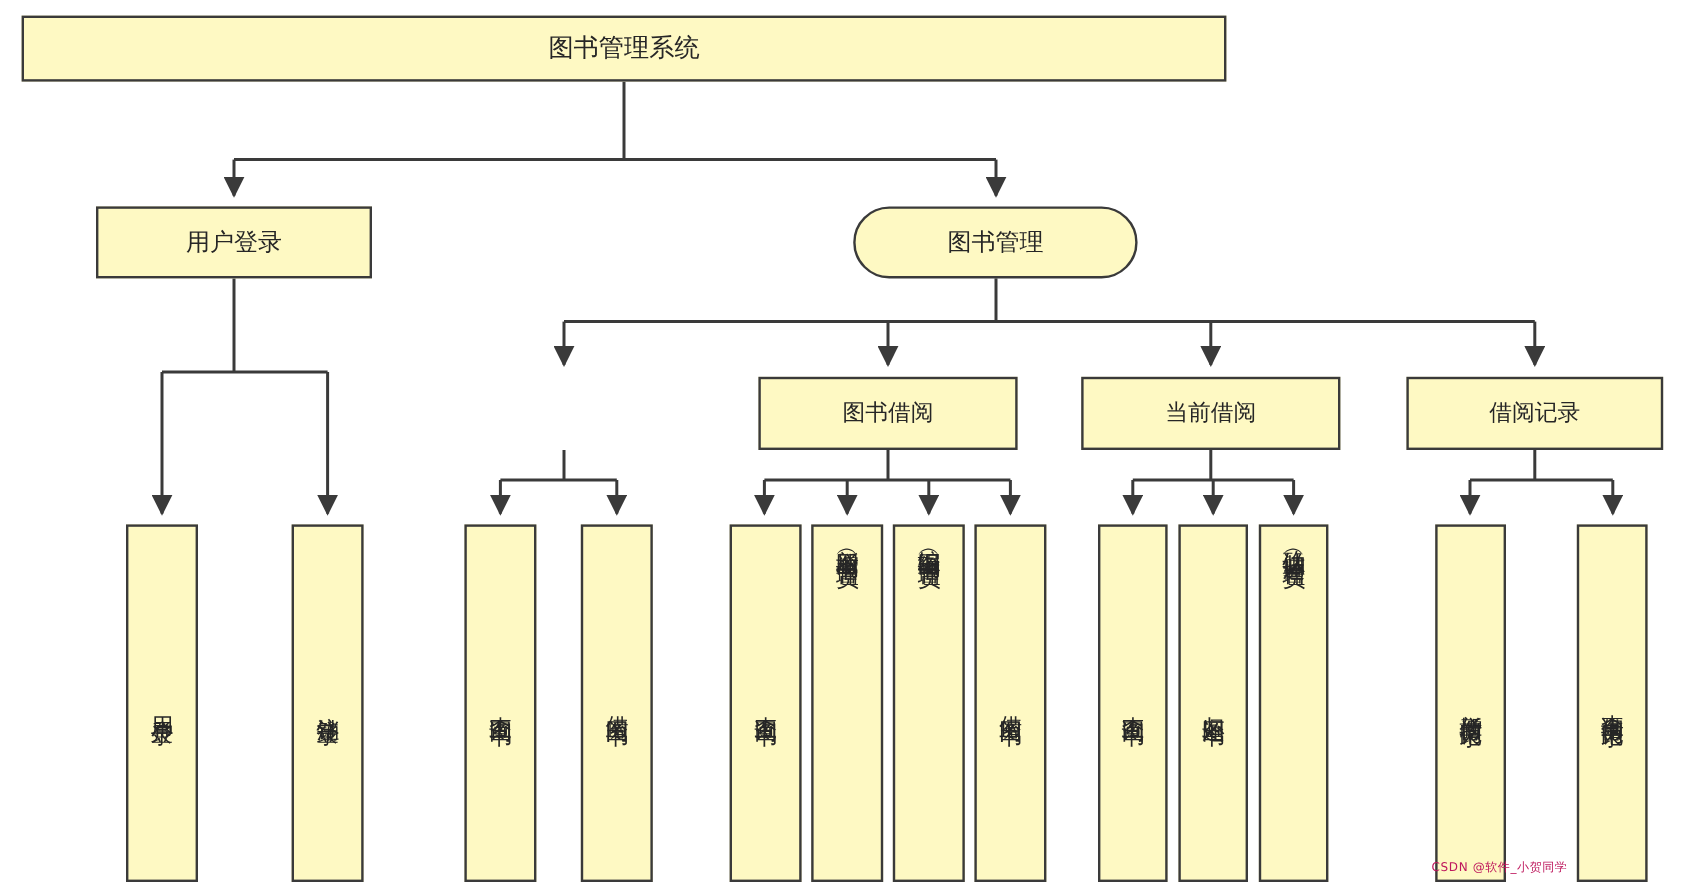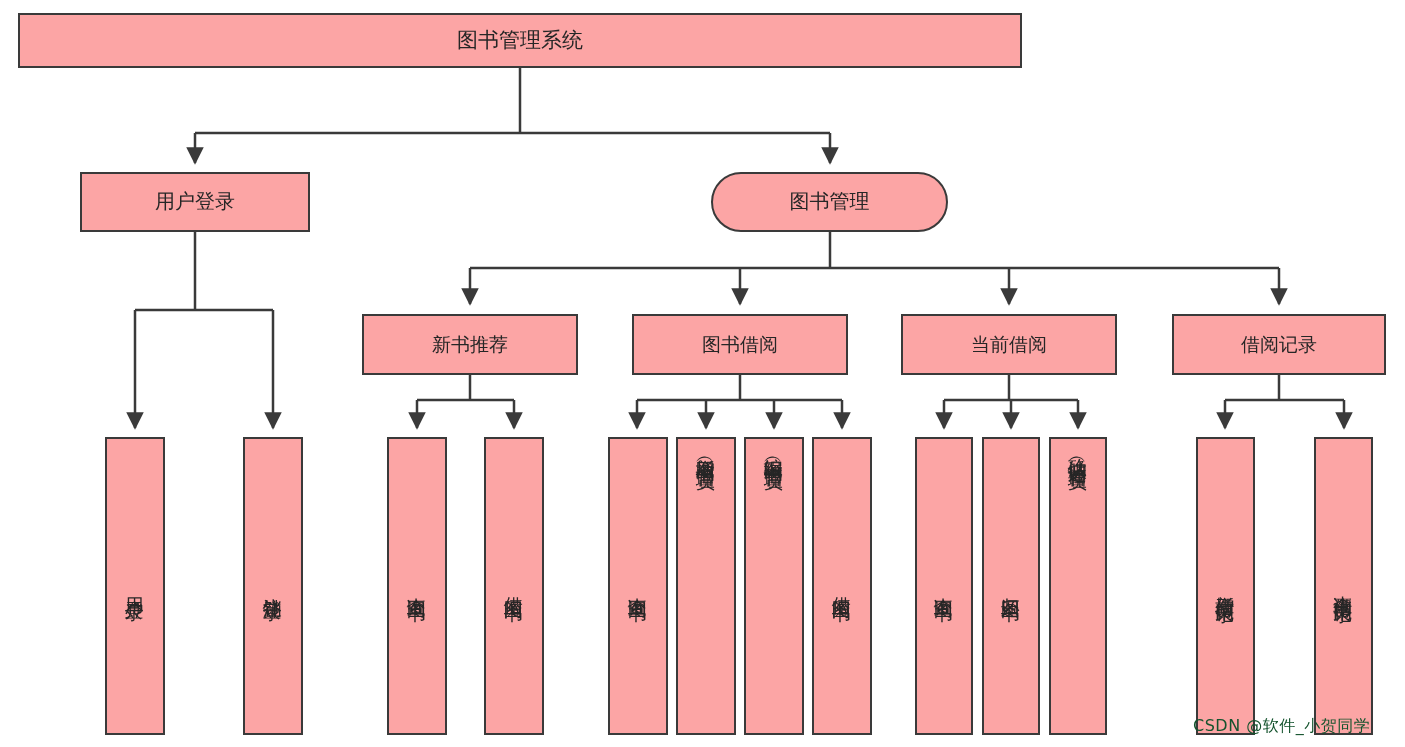--- a/index.html
+++ b/index.html
@@ -24,21 +24,21 @@
     position: absolute;
     left: 0;
     top: 0;
     width: 1405px;
     height: 747px;
     pointer-events: none;
   }
   .node {
     position: absolute;
     box-sizing: border-box;
-    background: #fca5a5;
+    background: #fef9c3;
     border: 2px solid #3a3a3a;
     display: flex;
     align-items: center;
     justify-content: center;
     text-align: center;
     color: #262626;
     line-height: 1.18;
   }
   .node.level-root {
     font-size: 21px;
@@ -60,22 +60,22 @@
     padding: 4px 0;
   }
   .node.leaf.top-aligned {
     justify-content: flex-start;
   }
   .leaf-label {
     display: block;
   }
   .watermark {
     position: absolute;
-    font-size: 16px;
-    color: #14532d;
+    font-size: 10px;
+    color: #be185d;
     white-space: nowrap;
     letter-spacing: 0.5px;
   }
 </style>
 </head>
 <body>
 
 <div id="canvas">
 
   <svg id="connectors" viewBox="0 0 1405 747" xmlns="http://www.w3.org/2000/svg">
@@ -132,23 +132,20 @@
     <span>图书管理系统</span>
   </div>
 
   <div class="node level-2" style="left:80px; top:172px; width:230px; height:60px;">
     <span>用户登录</span>
   </div>
   <div class="node level-2" style="left:711px; top:172px; width:237px; height:60px;border-radius:30px;">
     <span>图书管理</span>
   </div>
 
-  <div class="node level-3" style="left:362px; top:314px; width:216px; height:61px;">
-    <span>新书推荐</span>
-  </div>
   <div class="node level-3" style="left:901px; top:314px; width:216px; height:61px;">
     <span>当前借阅</span>
   </div>
   <div class="node level-3" style="left:632px; top:314px; width:216px; height:61px;">
     <span>图书借阅</span>
   </div>
   <div class="node level-3" style="left:1172px; top:314px; width:214px; height:61px;align-items:center;">
     <span>借阅记录</span>
   </div>
 

